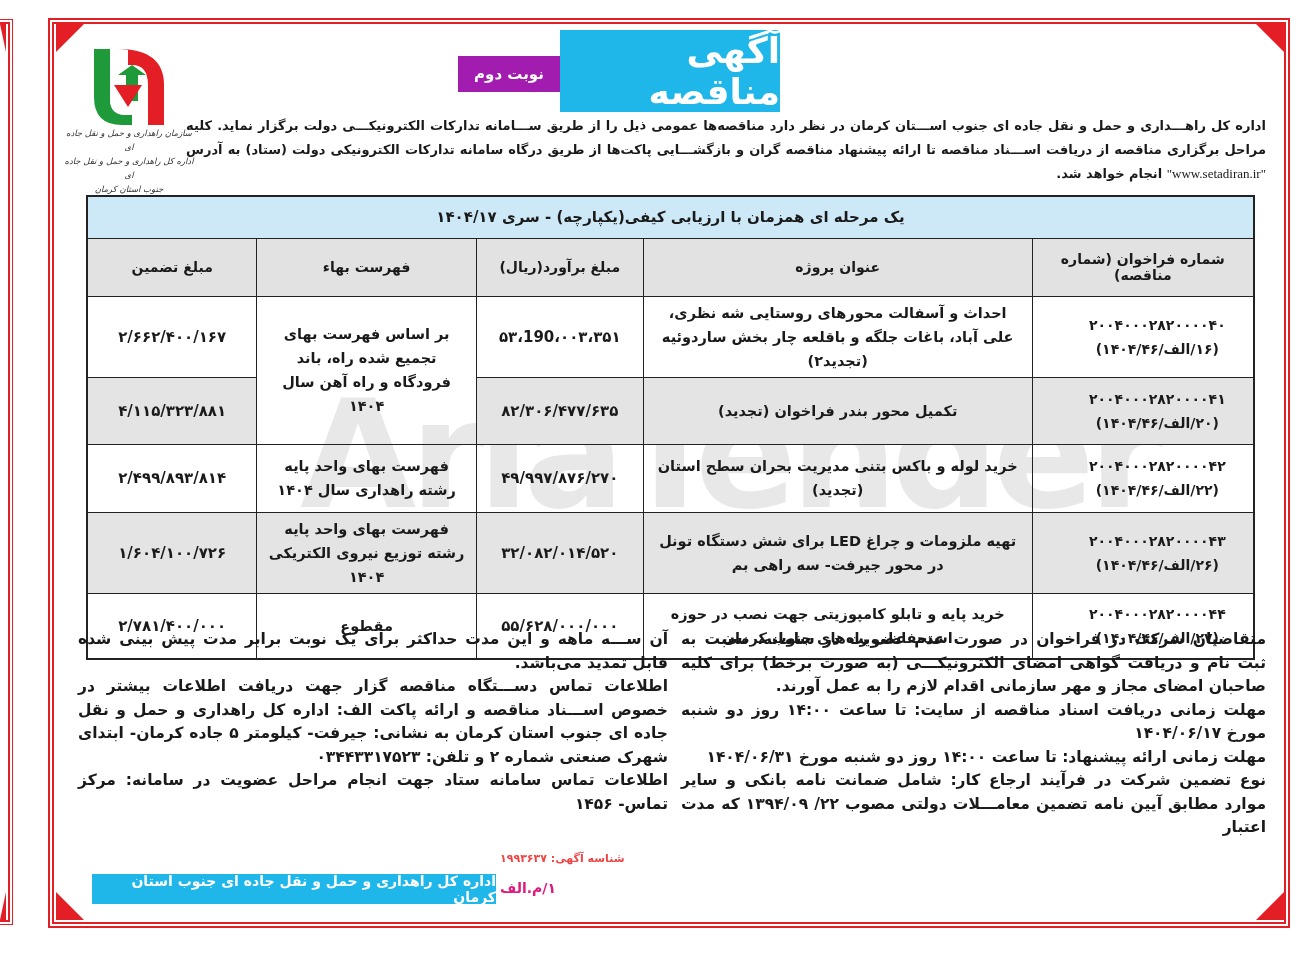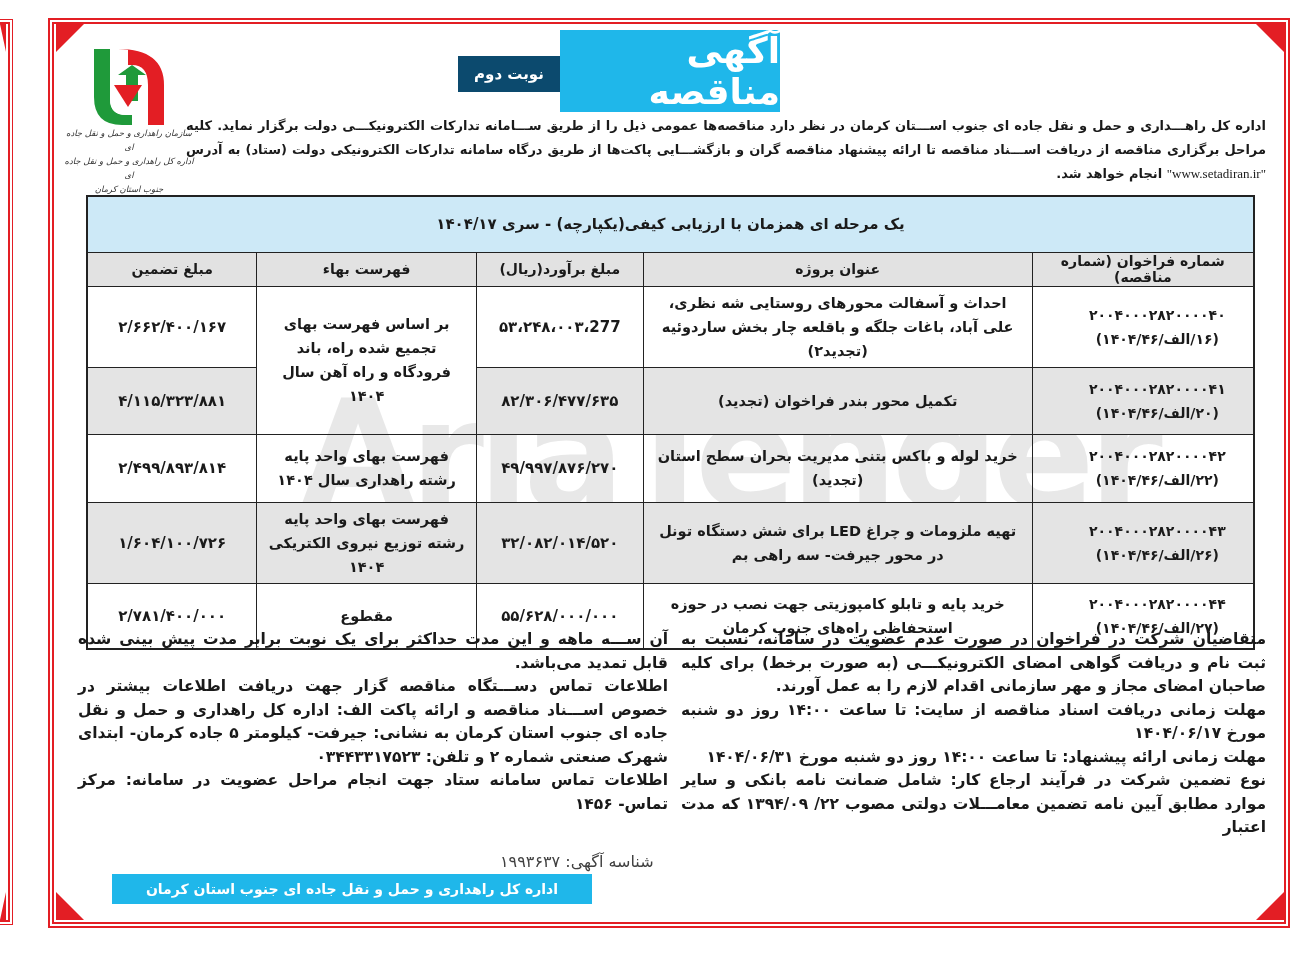--- a/index.html
+++ b/index.html
@@ -24,21 +24,21 @@
   .corner.lb { left: 0; top: 892px; border-bottom: 28px solid #e31e24; border-left: 6px solid transparent; }
 
   
   .title-box {
     position: absolute; left: 560px; top: 30px; width: 220px; height: 82px;
     background: #1fb7ea; color: #fff; display: flex; align-items: center; justify-content: center;
     font-family: "DejaVu Sans", sans-serif; font-weight: bold; font-size: 36px;
   }
   .round-box {
     position: absolute; left: 458px; top: 56px; width: 102px; height: 36px;
-    background: #0c4a6e; color: #fff; display: flex; align-items: center; justify-content: center;
+    background: #a21caf; color: #fff; display: flex; align-items: center; justify-content: center;
     font-weight: bold; font-size: 15px;
   }
 
   
   .logo { position: absolute; left: 88px; top: 45px; width: 82px; height: 82px; }
   .logo-caption {
     position: absolute; left: 64px; top: 126px; width: 130px; text-align: center;
     font-size: 8.5px; line-height: 14px; color: #333; font-style: italic;
   }
 
@@ -49,24 +49,24 @@
   }
   .intro .url { direction: ltr; unicode-bidi: embed; font-family: "Liberation Serif", serif; font-weight: normal; }
 
   
   .tbl {
     position: absolute; left: 86px; top: 195px; width: 1169px;
     border-collapse: collapse; border: 2px solid #222;
   }
   .tbl td, .tbl th { border: 1.5px solid #222; text-align: center; vertical-align: middle; }
   .tbl .caption-row td {
-    background: #cde9f7; height: 56px; font-weight: bold; font-size: 15px;
+    background: #cde9f7; height: 42px; font-weight: bold; font-size: 15px;
   }
   .tbl .head-row th {
-    background: #e2e2e2; height: 34px; font-weight: bold; font-size: 14px;
+    background: #e2e2e2; height: 58px; font-weight: bold; font-size: 14px;
   }
   .tbl .data-row td { font-weight: bold; font-size: 14.5px; line-height: 24px; padding: 4px 10px; }
   .tbl .data-row.alt td.shade { background: #e4e4e4; }
   .tbl .data-row td.num { font-size: 15px; letter-spacing: 0.5px; }
   .tbl .data-row td.id { font-size: 14px; padding-left: 39px; }
   .r1 { height: 67px; } .r2 { height: 67px; } .r3 { height: 68px; } .r4 { height: 68px; } .r5 { height: 66px; }
 
   
   .watermark {
     position: absolute; left: 300px; top: 385px; width: 700px; height: 140px;
@@ -81,25 +81,25 @@
   
   .col-right {
     position: absolute; right: 38px; top: 628px; width: 585px;
     font-size: 15.5px; line-height: 23.5px; font-weight: bold; text-align: justify;
   }
   .col-left {
     position: absolute; left: 78px; top: 628px; width: 590px;
     font-size: 15.5px; line-height: 23.5px; font-weight: bold; text-align: justify;
   }
   .col-left p, .col-right p { margin: 0; }
-  .ad-id { color: #404040; font-weight: normal; font-size: 16px; }
+  .ad-id { color: #ef4444; font-weight: bold; font-size: 11px; }
   .footer-bar {
-    position: absolute; left: 92px; top: 874px; width: 480px; height: 30px;
+    position: absolute; left: 92px; top: 874px; width: 404px; height: 30px;
     background: #1fb7ea; color: #fff; font-weight: bold; font-size: 14px;
-    display: flex; align-items: center; justify-content: center; margin-left: 20px;
+    display: flex; align-items: center; justify-content: center;
   }
   .ref-code { position: absolute; left: 500px; top: 880px; color: #e0197d; font-weight: bold; font-size: 14px; }
   .ad-id-line { position: absolute; left: 500px; top: 852px; }
 </style>
 </head>
 <body>
 
 <div class="frame-left"></div>
 <div class="frame-main"></div>
 <div class="corner tl"></div>
@@ -152,21 +152,21 @@
     <th>مبلغ برآورد(ریال)</th>
     <th>فهرست بهاء</th>
     <th>مبلغ تضمین</th>
   </tr>
   <tr class="data-row r1">
     <td class="id">
           <div>۲۰۰۴۰۰۰۲۸۲۰۰۰۰۴۰</div>
           <div>(۱۶/الف/۱۴۰۴/۴۶)</div>
         </td>
     <td>احداث و آسفالت محورهای روستایی شه نظری، علی آباد، باغات جلگه و باقلعه چار بخش ساردوئیه (تجدید۲)</td>
-    <td class="num">۵۳،۲۴۸،۰۰۳،277</td>
+    <td class="num">۵۳،190،۰۰۳،۳۵۱</td>
     <td rowspan="2">بر اساس فهرست بهای تجمیع شده راه، باند فرودگاه و راه آهن سال ۱۴۰۴</td>
     <td class="num">۲/۶۶۲/۴۰۰/۱۶۷</td>
   </tr>
   <tr class="data-row alt r2">
     <td class="id shade">
           <div>۲۰۰۴۰۰۰۲۸۲۰۰۰۰۴۱</div>
           <div>(۲۰/الف/۱۴۰۴/۴۶)</div>
         </td>
     <td class="shade">تکمیل محور بندر فراخوان (تجدید)</td>
     <td class="num shade">۸۲/۳۰۶/۴۷۷/۶۳۵</td>

